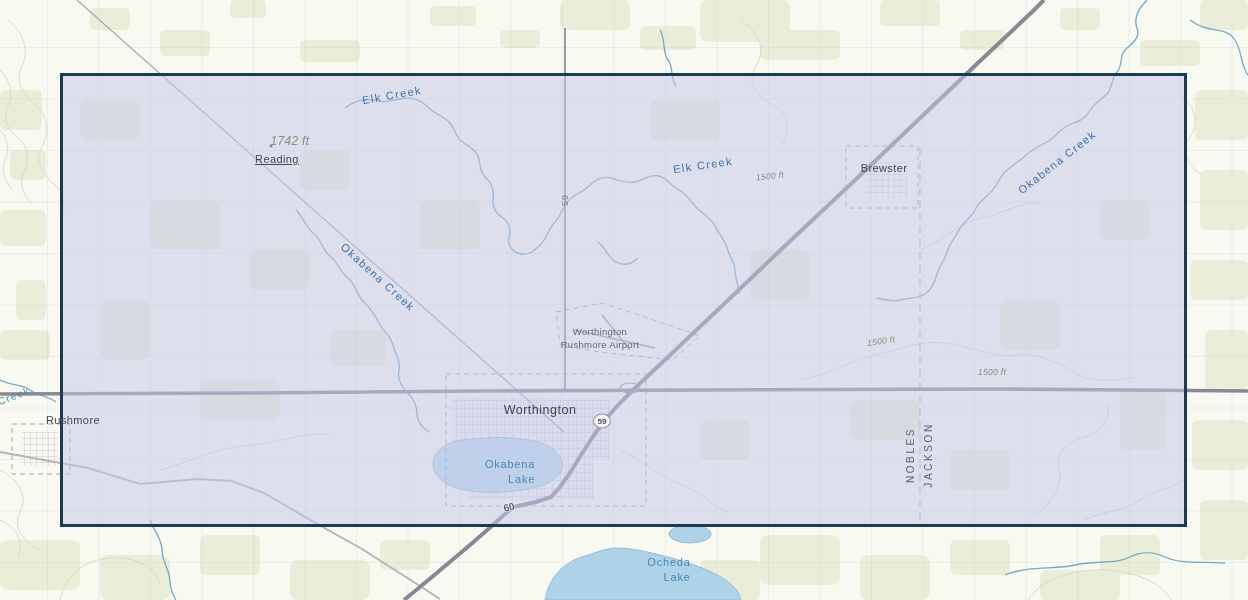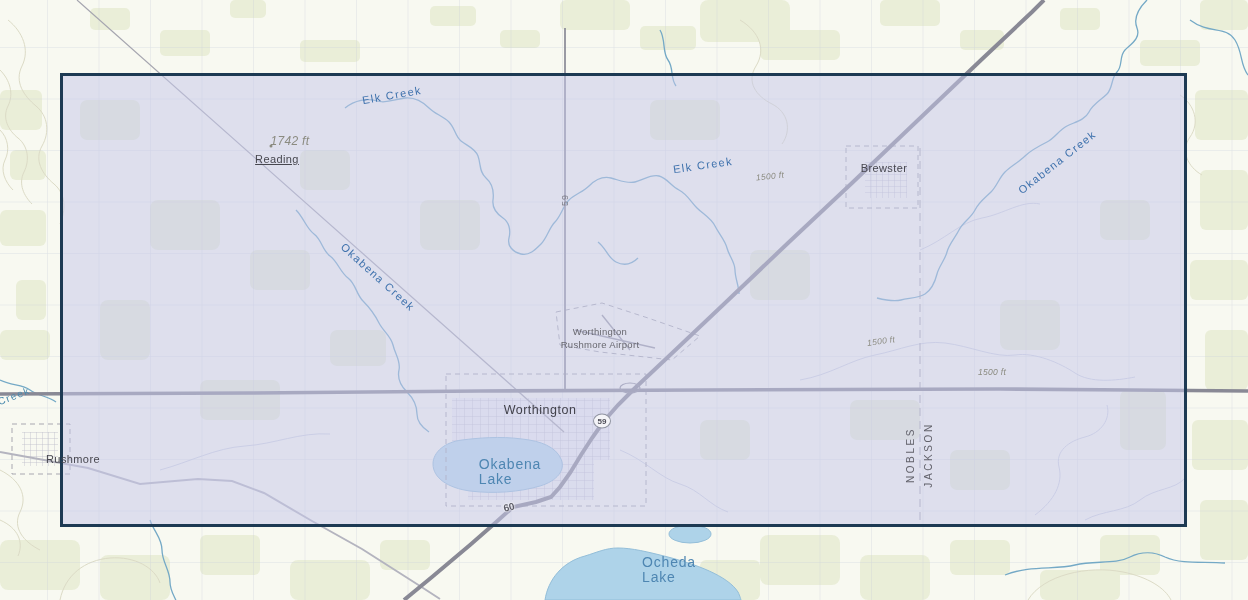--- a/index.html
+++ b/index.html
@@ -18,21 +18,21 @@
   }
   .labels{position:absolute;inset:0;z-index:10;pointer-events:none;}
   .lbl{
     position:absolute;white-space:nowrap;
     transform:translate(-50%,-50%);
     color:#47474f;font-size:11px;
   }
   .town{color:#47474f;font-size:11px;letter-spacing:.4px;}
   .town-lg{color:#41414a;font-size:12.5px;letter-spacing:.5px;}
   .creek{color:#3f72ad;font-size:11px;letter-spacing:1.4px;font-weight:500;}
-  .lake{color:#4e86b2;font-size:14px;letter-spacing:.8px;text-align:left;line-height:15px;}
+  .lake{color:#4e86b2;font-size:11px;letter-spacing:.8px;text-align:right;line-height:15px;}
   .elev{color:#8b8b80;font-size:9px;font-style:italic;letter-spacing:.3px;}
   .routev{color:#7b7b85;font-size:9px;letter-spacing:1px;}
   .route60{color:#5d5d68;font-size:10px;font-weight:bold;text-shadow:0 0 2px #ffffff,0 0 2px #ffffff;}
   .county{color:#62626b;font-size:10px;letter-spacing:2.6px;}
   .airport{color:#68686f;font-size:9.5px;text-align:center;line-height:12.5px;letter-spacing:.3px;}
   .shield{
     position:absolute;transform:translate(-50%,-50%);
     width:16px;height:13px;border-radius:50%;
     background:#f4f4f8;border:1.4px solid #8f93a0;
     color:#50505a;font-size:8px;font-weight:bold;
@@ -215,21 +215,21 @@
       <span>Worthington</span><br>
       <span>Rushmore Airport</span>
     </div>
 
     <span class="lbl elev" style="left:881px;top:341px;transform:translate(-50%,-50%) rotate(-8deg);font-size:8.5px;">1500 ft</span>
 
     <span class="lbl elev" style="left:992px;top:372px;font-size:8.5px;">1500 ft</span>
 
     <span class="lbl town-lg" style="left:540px;top:410px;">Worthington</span>
 
-    <span class="lbl town" style="left:73px;top:459px;">Rushmore</span>
+    <span class="lbl town" style="left:73px;top:420px;">Rushmore</span>
 
     <div class="lbl lake" style="left:510px;top:472px;">
       <span>Okabena</span><br>
       <span>Lake</span>
     </div>
 
     <div class="shield" style="left:602px;top:421px;">
       <span>59</span>
     </div>
 

